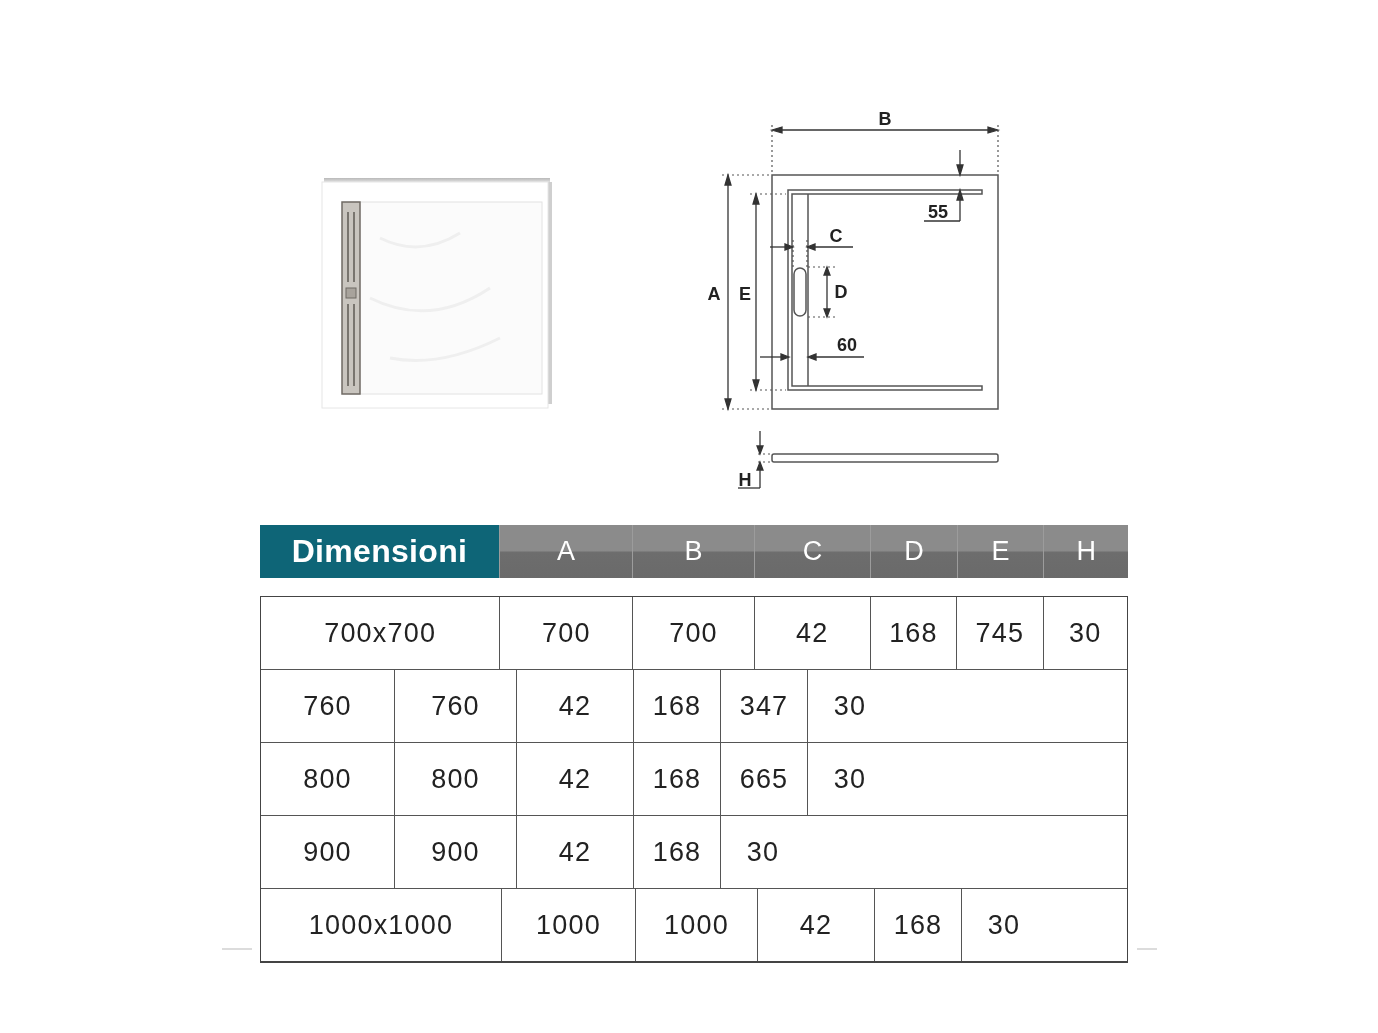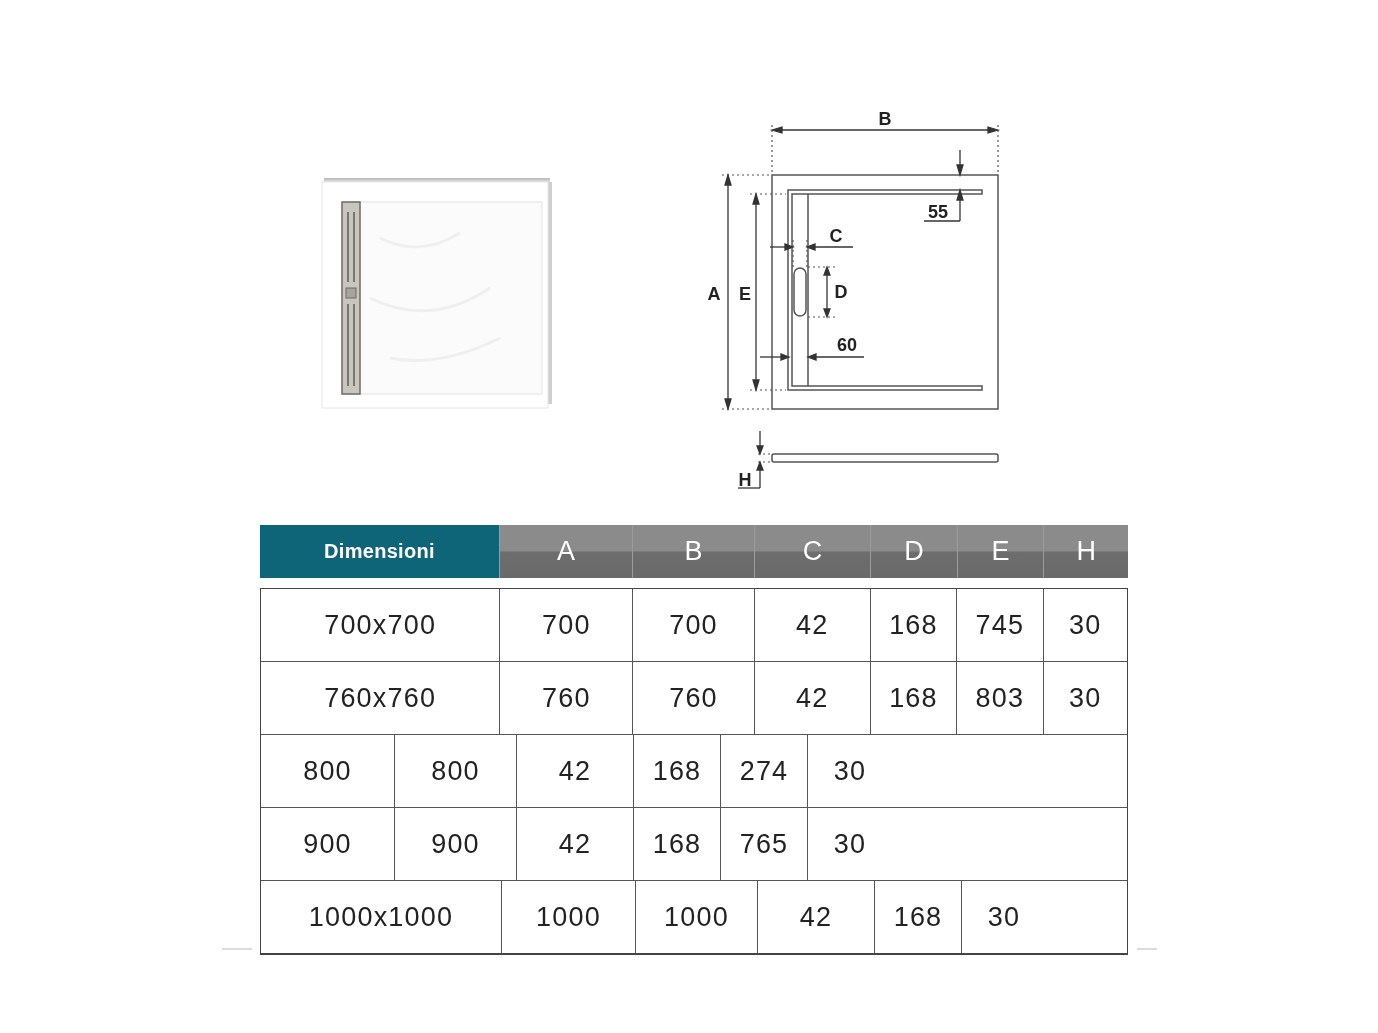--- a/index.html
+++ b/index.html
@@ -1,23 +1,23 @@
 <!DOCTYPE html>
 <html><head>
 <meta charset="utf-8">
 <style>
   html, body { margin:0; padding:0; background:#ffffff; }
   body { width:1378px; height:1033px; position:relative; overflow:hidden; font-family:"Liberation Sans", sans-serif; }
   .photo { position:absolute; left:320px; top:178px; width:232px; height:232px; }
   .diagram { position:absolute; left:700px; top:100px; width:320px; height:400px; }
   .spec-table { position:absolute; left:260px; top:525px; width:868px; }
   .hdr { display:flex; height:53px; }
-  .hdr .title { width:240px; background:#0e6577; color:#fff; font-weight:bold; font-size:20px; display:flex; align-items:center; justify-content:center; letter-spacing:0.3px; }
+  .hdr .title { width:240px; background:#0e6577; color:#fff; font-weight:bold; font-size:32px; display:flex; align-items:center; justify-content:center; letter-spacing:0.3px; }
   .hdr .col { background:linear-gradient(#8b8b8b 0%, #8b8b8b 48%, #6d6d6d 52%, #6a6a6a 100%); color:#fff; font-size:27px; display:flex; align-items:center; justify-content:center; border-left:1px solid #9c9c9c; }
-  .body-grid { margin-top:10px; border:1.5px solid #444; border-bottom:2px solid #444; }
+  .body-grid { margin-top:18px; border:1.5px solid #444; border-bottom:2px solid #444; }
   .row { display:flex; height:72px; border-top:1.5px solid #555; }
   .row:first-child { border-top:none; }
   .cell { display:flex; align-items:center; justify-content:center; font-size:27px; color:#222; border-left:1.5px solid #555; letter-spacing:1.2px; }
   .cell:first-child { border-left:none; }
   .w0 { width:240px; } .w1 { width:133px; } .w2 { width:121px; } .w3 { width:116px; } .w4 { width:86px; } .w5 { width:86px; } .w6 { width:84px; }
   .faint-line { position:absolute; top:948px; height:2px; background:#dcdcdc; }
 </style>
 </head>
 <body>
 
@@ -136,42 +136,40 @@
     <div class="row">
       <div class="cell w0">700x700</div>
       <div class="cell w1">700</div>
       <div class="cell w2">700</div>
       <div class="cell w3">42</div>
       <div class="cell w4">168</div>
       <div class="cell w5">745</div>
       <div class="cell w6">30</div>
     </div>
     <div class="row">
-      <div class="cell w0">760x760</div>
       <div class="cell w1">760</div>
       <div class="cell w2">760</div>
       <div class="cell w3">42</div>
       <div class="cell w4">168</div>
-      <div class="cell w5">803</div>
+      <div class="cell w5">347</div>
       <div class="cell w6">30</div>
     </div>
     <div class="row">
       <div class="cell w1">800</div>
       <div class="cell w2">800</div>
       <div class="cell w3">42</div>
       <div class="cell w4">168</div>
-      <div class="cell w5">274</div>
+      <div class="cell w5">665</div>
       <div class="cell w6">30</div>
     </div>
     <div class="row">
       <div class="cell w1">900</div>
       <div class="cell w2">900</div>
       <div class="cell w3">42</div>
       <div class="cell w4">168</div>
-      <div class="cell w5">765</div>
       <div class="cell w6">30</div>
     </div>
     <div class="row">
       <div class="cell w0">1000x1000</div>
       <div class="cell w1">1000</div>
       <div class="cell w2">1000</div>
       <div class="cell w3">42</div>
       <div class="cell w4">168</div>
       <div class="cell w6">30</div>
     </div>

